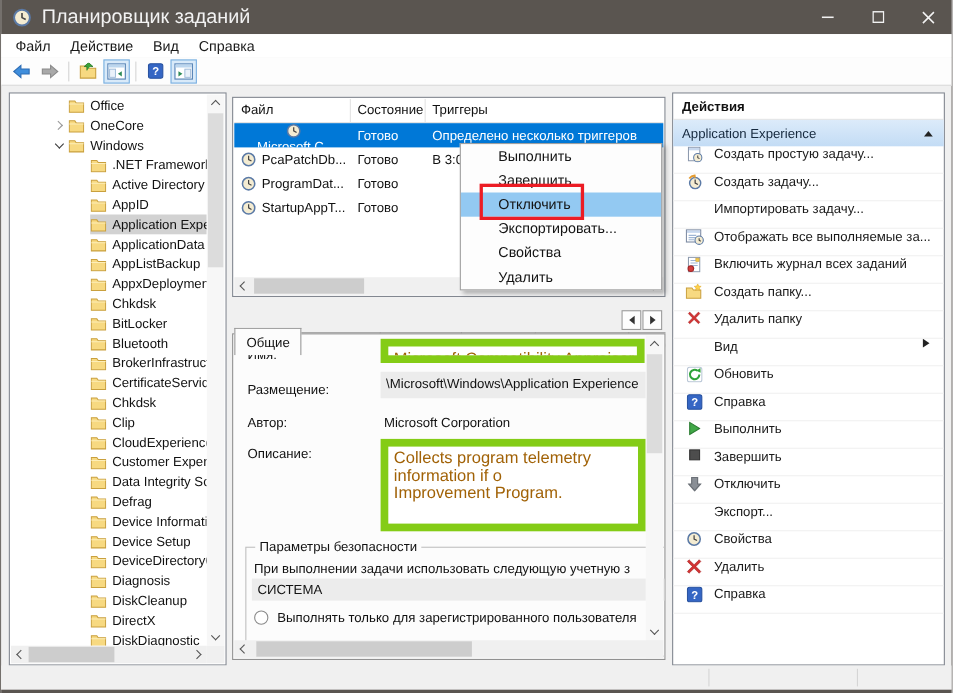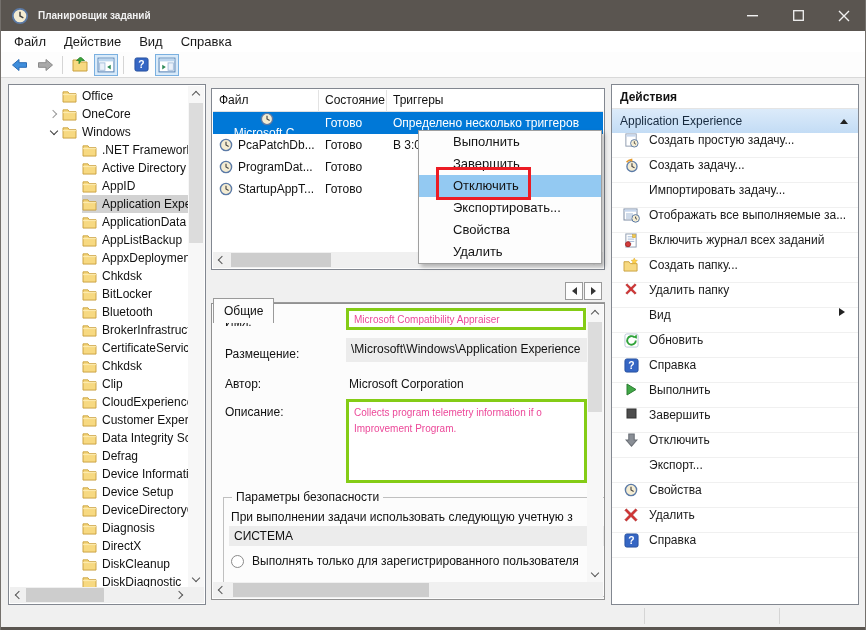--- a/index.html
+++ b/index.html
@@ -4,21 +4,21 @@
 <style>
   html,body{margin:0;padding:0;background:#c8c8c8;}
   *{box-sizing:border-box;font-family:"Liberation Sans",sans-serif;}
   #window{position:relative;width:866px;height:630px;background:#f0f0f0;overflow:hidden;
     border-left:1px solid #74706c;border-right:1px solid #74706c;}
 
   
   .titlebar{position:absolute;left:0;top:0;width:866px;height:31px;background:var(--titlebar,#5a5550);
     display:flex;align-items:center;color:#f2f2f2;}
   .titlebar .app-icon{margin-left:10px;display:flex;}
-  .titlebar .title{margin-left:9px;font-size:10px;font-weight:bold;}
+  .titlebar .title{margin-left:9px;font-size:18px;}
   .winbtns{position:absolute;right:0;top:0;height:31px;display:flex;}
   .wbtn{width:46px;height:31px;display:flex;align-items:center;justify-content:center;}
 
   
   .menubar{position:absolute;left:0;top:31px;width:866px;height:21px;background:#fff;display:flex;align-items:center;padding-left:4px;}
   .menubar .mitem{font-size:13px;color:#1a1a1a;padding:2px 9px;white-space:nowrap;}
 
   
   .toolbar{position:absolute;left:0;top:52px;width:866px;height:26px;background:#fdfdfd;border-bottom:1px solid #d9d9d9;
     display:flex;align-items:center;padding-left:5px;}
@@ -76,21 +76,21 @@
   .tabs{position:absolute;left:0;top:0;right:0;height:25px;display:flex;align-items:flex-end;overflow:hidden;padding-left:2px;margin-top:20px;}
   .tab{height:21px;background:#f0f0f0;border:1px solid #9a9a9a;border-bottom:none;font-size:12px;color:#111;
     padding:3px 10px 0 10px;margin-right:-1px;white-space:nowrap;}
   .tab.active{height:25px;background:#fcfcfc;padding-top:5px;position:relative;z-index:2;}
   .tabscroll{position:absolute;top:4px;right:3px;display:flex;z-index:3;}
   .tsb{width:18px;height:18px;background:#fdfdfd;border:1px solid #9a9a9a;display:flex;align-items:center;justify-content:center;margin-left:1px;}
   .tri-l{width:0;height:0;border:4px solid transparent;border-right:5px solid #333;margin-left:-4px;}
   .tri-r{width:0;height:0;border:4px solid transparent;border-left:5px solid #333;margin-right:-4px;}
   .tab-page{position:absolute;left:0;top:25px;right:0;bottom:0;background:#fcfcfc;border:1px solid #919191;overflow:hidden;}
   .fld{position:absolute;font-size:12px;color:#111;white-space:nowrap;}
-  .valbox{position:absolute;background:#fff;border:3px solid #84cc16;font-size:10px;color:#ec4899;padding:3px 5px;overflow:hidden;white-space:nowrap;}
+  .valbox{position:absolute;background:#fff;border:7px solid #84cc16;font-size:15px;color:#a16207;padding:3px 5px;overflow:hidden;white-space:nowrap;}
   .valstrip{position:absolute;background:#ececec;font-size:12px;color:#111;padding:4px 5px;overflow:hidden;white-space:nowrap;}
   .desc{white-space:pre-line;line-height:16px;}
   .secgroup{position:absolute;left:11px;top:193px;width:420px;height:100px;border:1px solid #c0c0c0;}
   .secgroup .glabel{position:absolute;left:8px;top:-8px;background:#fcfcfc;padding:0 4px;font-size:12px;color:#111;white-space:nowrap;}
   .radio{width:13px;height:13px;border-radius:50%;border:1px solid #8a8a8a;background:#fff;display:inline-block;}
   .page-vscroll{top:1px;right:1px;bottom:17px;}
   .page-hscroll{left:1px;right:1px;bottom:1px;}
 
   
   .actions-panel{left:610px;top:84px;width:248px;height:521px;}
@@ -487,32 +487,32 @@
           </span>
         </div>
         <div class="tree-row" style="padding-left: 72px;">
           <span class="wrap">
             <span class="ficon">
               <svg width="15" height="13" viewBox="0 0 16 14">
                 <path d="M1 2 h5.4 l1.4 2 H15 v9 H1 Z" fill="#f7d981" stroke="#c9a03e"></path>
                 <path d="M1 5 H15" stroke="#fdeeb8"></path>
               </svg>
             </span>
+            <span>DiskCleanup</span>
+          </span>
+        </div>
+        <div class="tree-row" style="padding-left: 72px;">
+          <span class="wrap">
+            <span class="ficon">
+              <svg width="15" height="13" viewBox="0 0 16 14">
+                <path d="M1 2 h5.4 l1.4 2 H15 v9 H1 Z" fill="#f7d981" stroke="#c9a03e"></path>
+                <path d="M1 5 H15" stroke="#fdeeb8"></path>
+              </svg>
+            </span>
             <span>DirectX</span>
-          </span>
-        </div>
-        <div class="tree-row" style="padding-left: 72px;">
-          <span class="wrap">
-            <span class="ficon">
-              <svg width="15" height="13" viewBox="0 0 16 14">
-                <path d="M1 2 h5.4 l1.4 2 H15 v9 H1 Z" fill="#f7d981" stroke="#c9a03e"></path>
-                <path d="M1 5 H15" stroke="#fdeeb8"></path>
-              </svg>
-            </span>
-            <span>DiskCleanup</span>
           </span>
         </div>
         <div class="tree-row" style="padding-left: 72px;">
           <span class="wrap">
             <span class="ficon">
               <svg width="15" height="13" viewBox="0 0 16 14">
                 <path d="M1 2 h5.4 l1.4 2 H15 v9 H1 Z" fill="#f7d981" stroke="#c9a03e"></path>
                 <path d="M1 5 H15" stroke="#fdeeb8"></path>
               </svg>
             </span>

